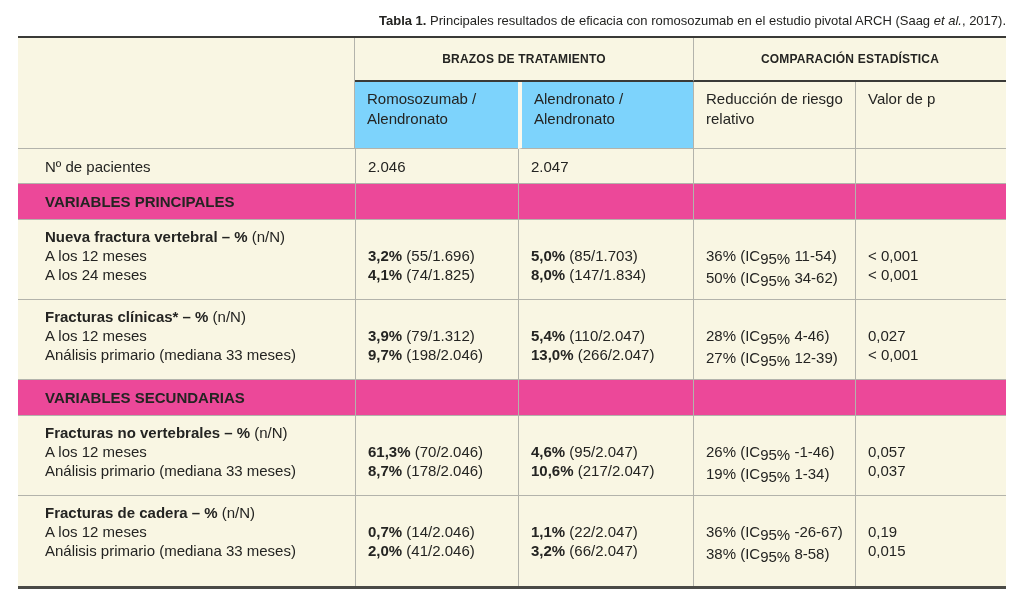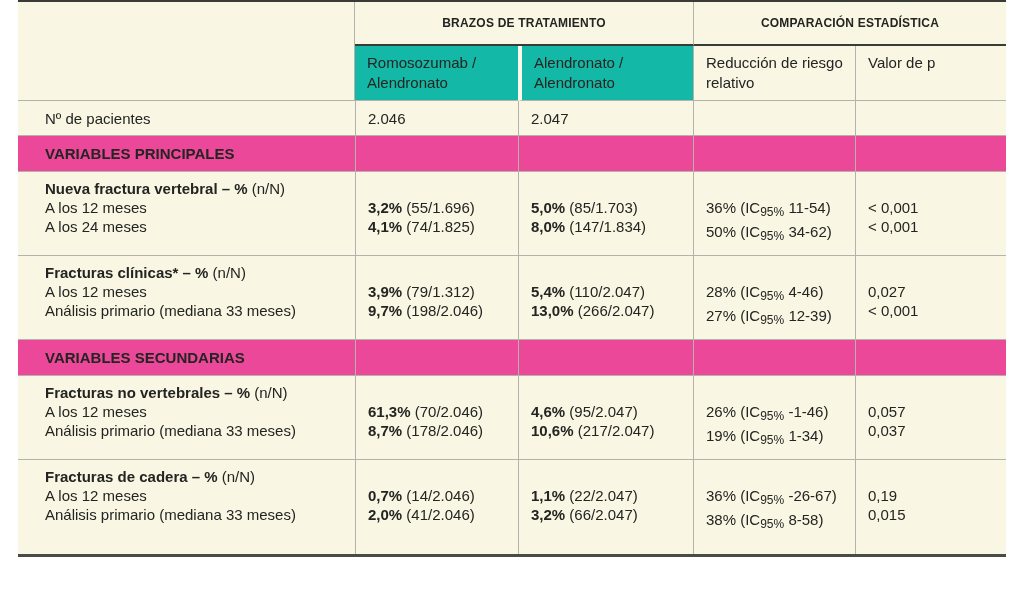--- a/index.html
+++ b/index.html
@@ -8,40 +8,43 @@
   .caption{width:988px;margin:13px 18px 8px 18px;text-align:right;font-size:13px;color:#232321;}
   .caption .b{font-weight:bold;}
   .caption .i{font-style:italic;}
   table.tbl{border-collapse:separate;border-spacing:0;table-layout:fixed;width:988px;margin-left:18px;
     background:#f9f6e3;border-top:2px solid #3a3a37;border-bottom:3px solid #4a4a46;font-size:15px;}
   td{vertical-align:top;padding:0;overflow:hidden;}
   .group{height:42px;vertical-align:middle;text-align:center;font-weight:bold;font-size:12px;
     border-bottom:2px solid #3a3a37;letter-spacing:.2px;}
   .corner{border-right:1px solid #b3b3ab;border-bottom:1px solid #b3b3ab;}
   .g-stats{border-left:1px solid #b3b3ab;}
-  .arm{background:#14b8a6;height:47px;padding:7px 8px 0 12px;border-bottom:1px solid #b3b3ab;line-height:20px;}
+  .arm{background:#7dd3fc;height:47px;padding:7px 8px 12px 12px;border-bottom:1px solid #b3b3ab;line-height:20px;}
   .arm2{border-left:4px solid #fbf9ec;margin-top:41px;}
   .subh{height:47px;padding:7px 8px 0 12px;border-bottom:1px solid #b3b3ab;border-left:1px solid #b3b3ab;line-height:20px;}
   .patients td{height:34px;vertical-align:middle;border-bottom:1px solid #b3b3ab;}
   .section td{height:35px;vertical-align:middle;background:#ec4899;border-bottom:1px solid #b3b3ab;}
   .section .sec-label{font-weight:bold;}
   .block td{padding-top:7px;padding-bottom:9px;border-bottom:1px solid #b3b3ab;}
   .block.last td{border-bottom:none;padding-bottom:20px;}
   .c1{padding-left:27px;padding-right:10px;}
   .val{padding-left:12px;padding-right:4px;}
   .bl{border-left:1px solid #b3b3ab;}
   .line{line-height:19px;min-height:19px;white-space:nowrap;}
   .b{font-weight:bold;}
-  .sub95{font-size:12px;vertical-align:-3px;letter-spacing:0;}
+  .sub95{font-size:15px;vertical-align:-3px;letter-spacing:0;}
 </style>
 </head>
 <body>
 
 <div class="page">
 
+  <div class="caption">
+    <span class="b">Tabla 1.</span><span> Principales resultados de eficacia con romosozumab en el estudio pivotal ARCH (Saag </span><span class="i">et al.</span><span>, 2017).</span>
+  </div>
 
   <table class="tbl">
     <colgroup>
       <col style="width:337px">
         <col style="width:163px">
         <col style="width:175px">
         <col style="width:162px">
         <col style="width:151px">
     </colgroup>
 

